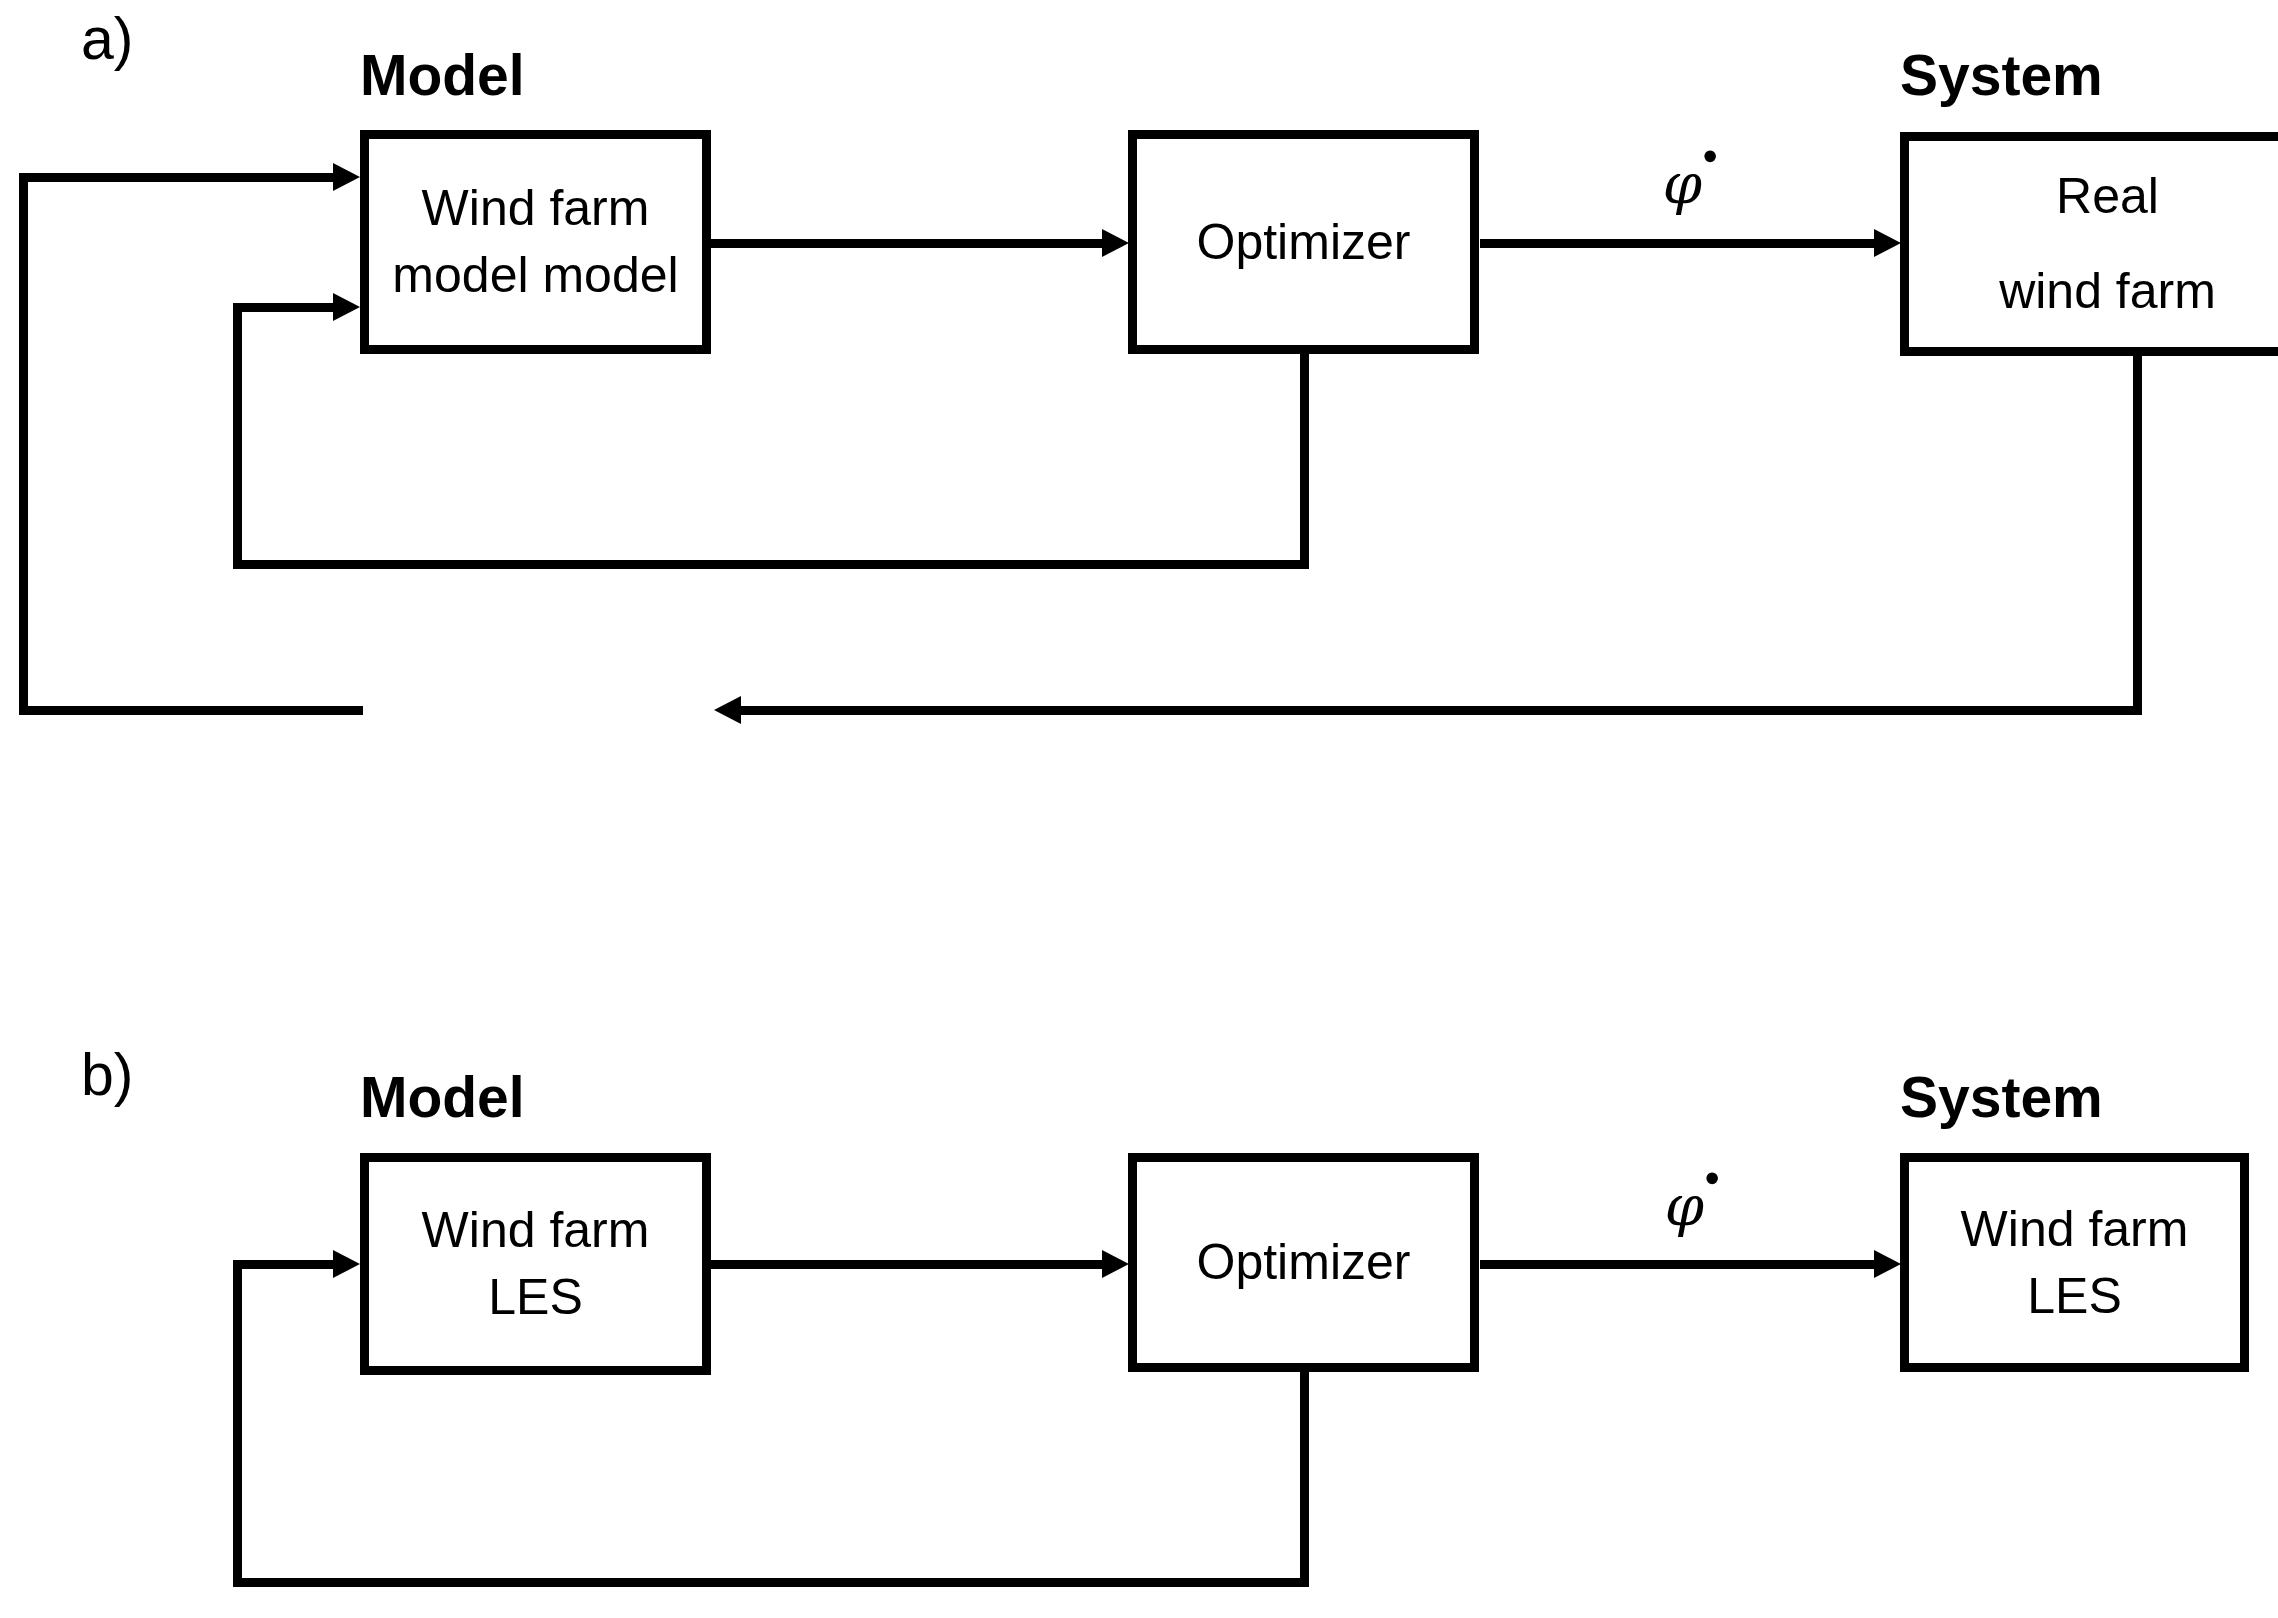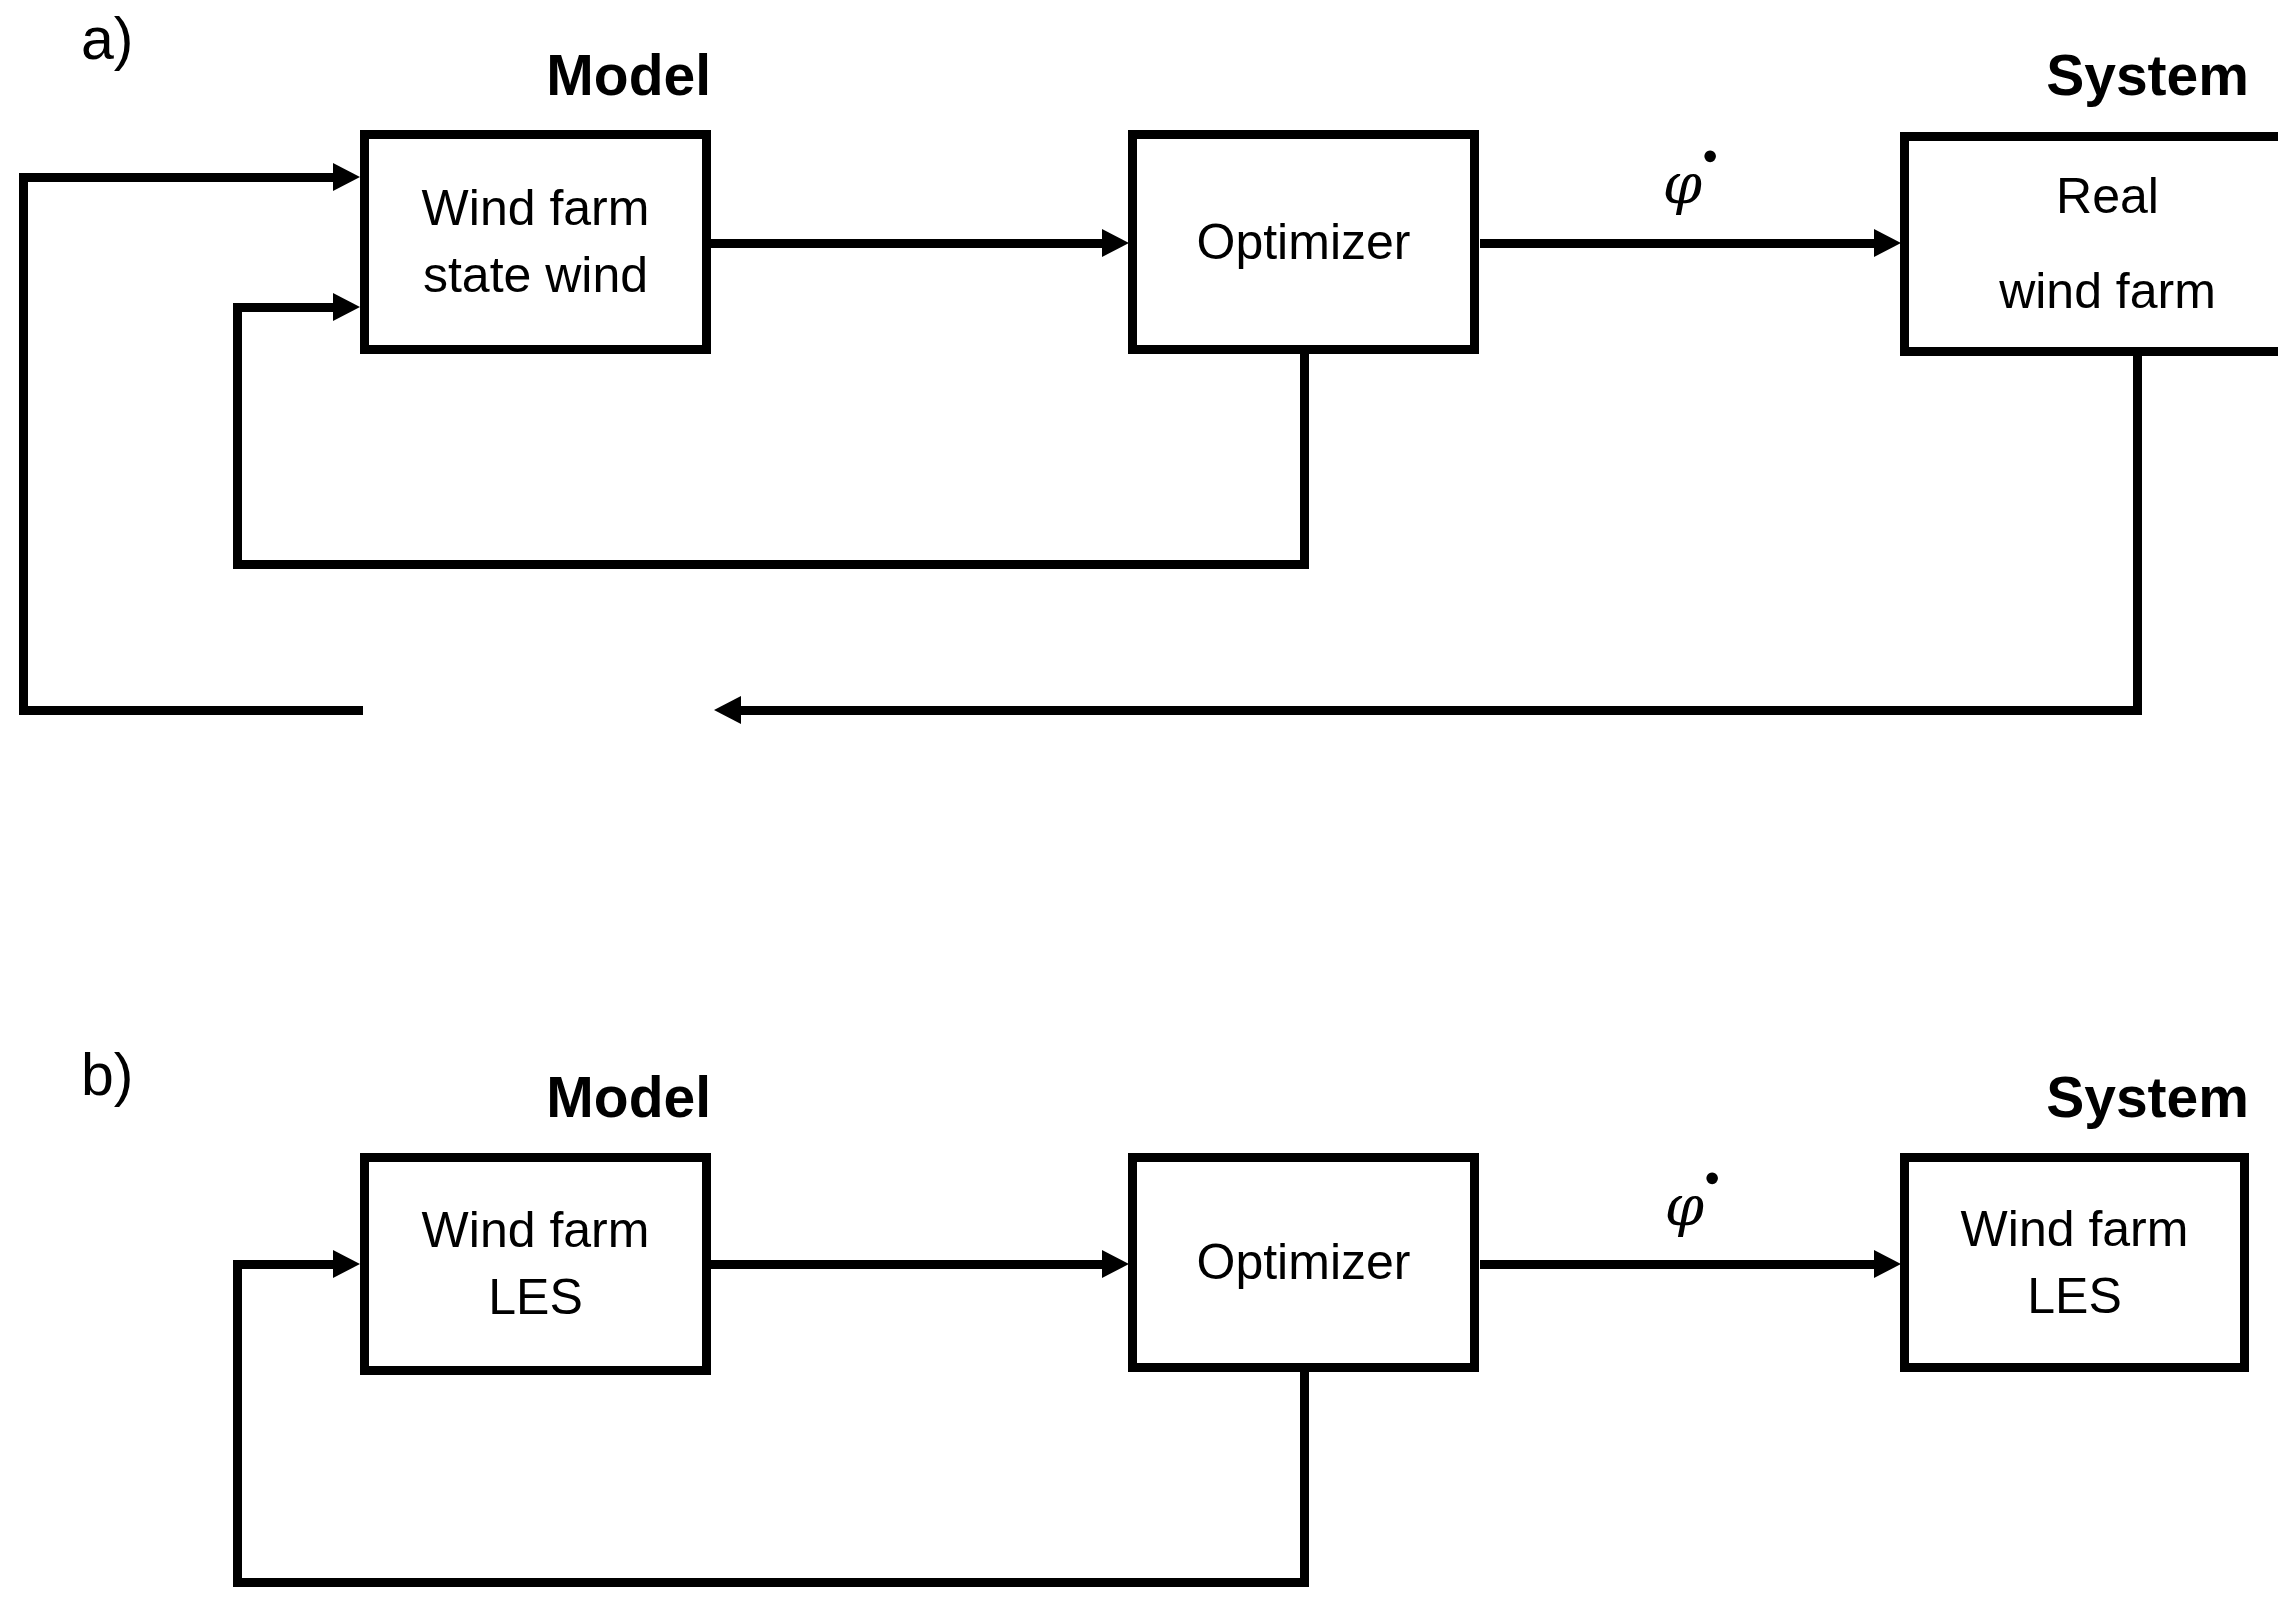--- a/index.html
+++ b/index.html
@@ -31,21 +31,21 @@
     line-height: 1.34;
     color: #000000;
   }
   .box span { display: block; white-space: nowrap; }
   
   .heading {
     position: absolute;
     font-weight: bold;
     font-size: 57px;
     line-height: 1.0;
-    text-align: right;
+    text-align: left;
     white-space: nowrap;
   }
   .seclabel {
     position: absolute;
     font-size: 59px;
     line-height: 1.1;
     white-space: nowrap;
   }
   
   .hline, .vline {
@@ -89,21 +89,21 @@
 <div class="canvas">
 
   <div class="seclabel" style="left:81px; top:7.2px;">a)</div>
 
   <div class="heading" style="left:360px; width:351px; top:47px;">Model</div>
 
   <div class="heading" style="left:1900px; width:349px; top:47px;">System</div>
 
   <div class="box" style="left:360px; top:130px; width:351px; height:224px;">
     <span>Wind farm</span>
-    <span>state wind</span>
+    <span>model model</span>
   </div>
 
   <div class="box" style="left:1128px; top:130px; width:351px; height:224px;">
     <span>Optimizer</span>
   </div>
 
   <div class="box" style="left:1900px; top:132px; width:415px; height:224px;gap:28px;">
     <span>Real</span>
     <span>wind farm</span>
   </div>

